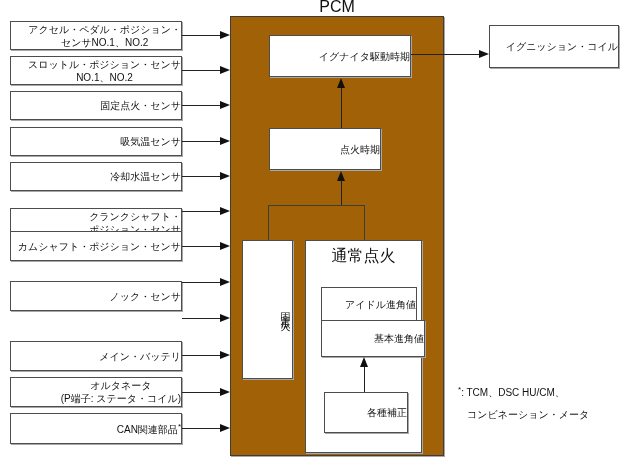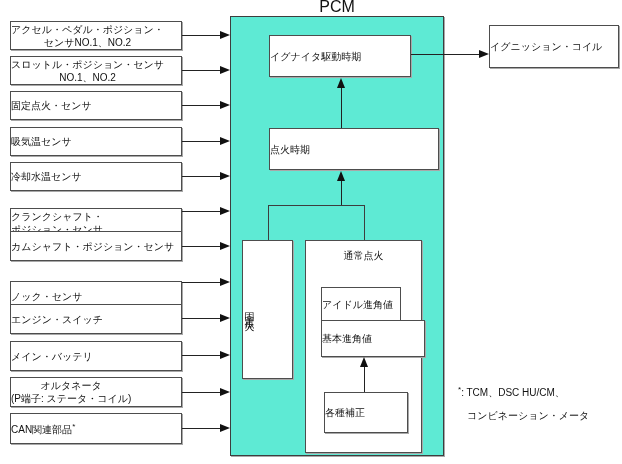--- a/index.html
+++ b/index.html
@@ -19,21 +19,21 @@
   .canvas * { box-sizing: border-box; }
 
   
   .box {
     position: absolute;
     border: 1px solid #4d4d4d;
     box-shadow: 1px 1px 0 #a8a8a8;
     background: #ffffff;
     display: flex;
     align-items: center;
-    justify-content: flex-start;
+    justify-content: flex-end;
     text-align: center;
     font-size: 10px;
     line-height: 13px;
   }
   .box .lbl { white-space: pre-line; }
 
   
   .in-box { left: 10px; width: 172px; }
 
   
@@ -58,47 +58,47 @@
   }
 
   
   .line { position: absolute; background: #3d3d3d; }
 
   
   .pcm-box {
     position: absolute; left: 230px; top: 16px; width: 214px; height: 440px;
     border: 1px solid #3d3d3d;
     box-shadow: 1px 1px 0 #a8a8a8;
-    background: #5eead4;
+    background: #a16207;
   }
   .pcm-title {
     position: absolute; left: 230px; top: 1px; width: 214px;
     text-align: center; font-size: 16px; line-height: 12px;
   }
 
   
   .v-text {
     writing-mode: vertical-rl;
     text-orientation: upright;
     letter-spacing: 3px;
     white-space: nowrap;
   }
 
   
   .group-label {
     position: absolute; left: 0; top: 9px; width: 100%;
-    text-align: center; font-size: 10px; line-height: 12px;
+    text-align: center; font-size: 16px; line-height: 12px;
   }
 
   .footnote {
     position: absolute; left: 458px; top: 378px;
     font-size: 10px; line-height: 23px;
   }
   .footnote sup { font-size: 8px; }
-  .footnote .fn-line2 { margin-left: 9px; }
+  .footnote .fn-line2 { margin-left: 9px; font-family: Liberation Mono, monospace; }
 
   sup.marker { font-size: 8px; vertical-align: super; }
 </style>
 </head>
 <body>
 
 <div class="canvas">
 
   <div class="box in-box" style="top:21px;height:29px">
       <span class="lbl">アクセル・ペダル・ポジション・
@@ -120,23 +120,20 @@
   <div class="box in-box" style="top:208px;height:30px">
       <span class="lbl">クランクシャフト・
 ポジション・センサ</span>
     </div>
   <div class="box in-box" style="top:231px;height:30px">
       <span class="lbl">カムシャフト・ポジション・センサ</span>
     </div>
   <div class="box in-box" style="top:281px;height:30px">
       <span class="lbl">ノック・センサ</span>
     </div>
-  <div class="box in-box" style="top:304px;height:30px">
-      <span class="lbl">エンジン・スイッチ</span>
-    </div>
   <div class="box in-box" style="top:341px;height:30px">
       <span class="lbl">メイン・バッテリ</span>
     </div>
   <div class="box in-box" style="top:377px;height:30px">
       <span class="lbl">オルタネータ
 (P端子: ステータ・コイル)</span>
     </div>
   <div class="box in-box" style="top:413px;height:31px">
     <span class="lbl"><span>CAN関連部品</span><sup class="marker">*</sup></span>
   </div>
@@ -190,21 +187,21 @@
       <span class="head"></span>
     </div>
 
   <div class="pcm-title">PCM</div>
   <div class="pcm-box">
 
     <div class="box" style="left:38px;top:18px;width:142px;height:42px">
       <span class="lbl">イグナイタ駆動時期</span>
     </div>
 
-    <div class="box" style="left:38px;top:111px;width:170px;height:42px">
+    <div class="box" style="left:38px;top:111px;width:112px;height:42px">
       <span class="lbl">点火時期</span>
     </div>
 
     <div class="v-arrow" style="left:110px;top:71px;height:40px">
         <span class="head"></span>
       </div>
 
     <div class="v-arrow" style="left:110px;top:164px;height:24px">
         <span class="head"></span>
       </div>
@@ -213,21 +210,21 @@
     <div class="line" style="left:37px;top:188px;width:1px;height:35px"></div>
     <div class="line" style="left:133px;top:188px;width:1px;height:35px"></div>
 
     <div class="box" style="left:11px;top:223px;width:51px;height:139px">
       <span class="v-text">固定点火</span>
     </div>
 
     <div class="box" style="left:74px;top:223px;width:117px;height:213px;display:block">
       <div class="group-label">通常点火</div>
 
-      <div class="box" style="left:15px;top:46px;width:80px;height:34px;box-shadow:none">
+      <div class="box" style="left:15px;top:46px;width:96px;height:34px;box-shadow:none">
         <span class="lbl">アイドル進角値</span>
       </div>
       <div class="box" style="left:15px;top:79px;width:104px;height:37px">
         <span class="lbl">基本進角値</span>
       </div>
 
       <div class="v-arrow" style="left:58px;top:126px;height:25px">
           <span class="head"></span>
         </div>
 

